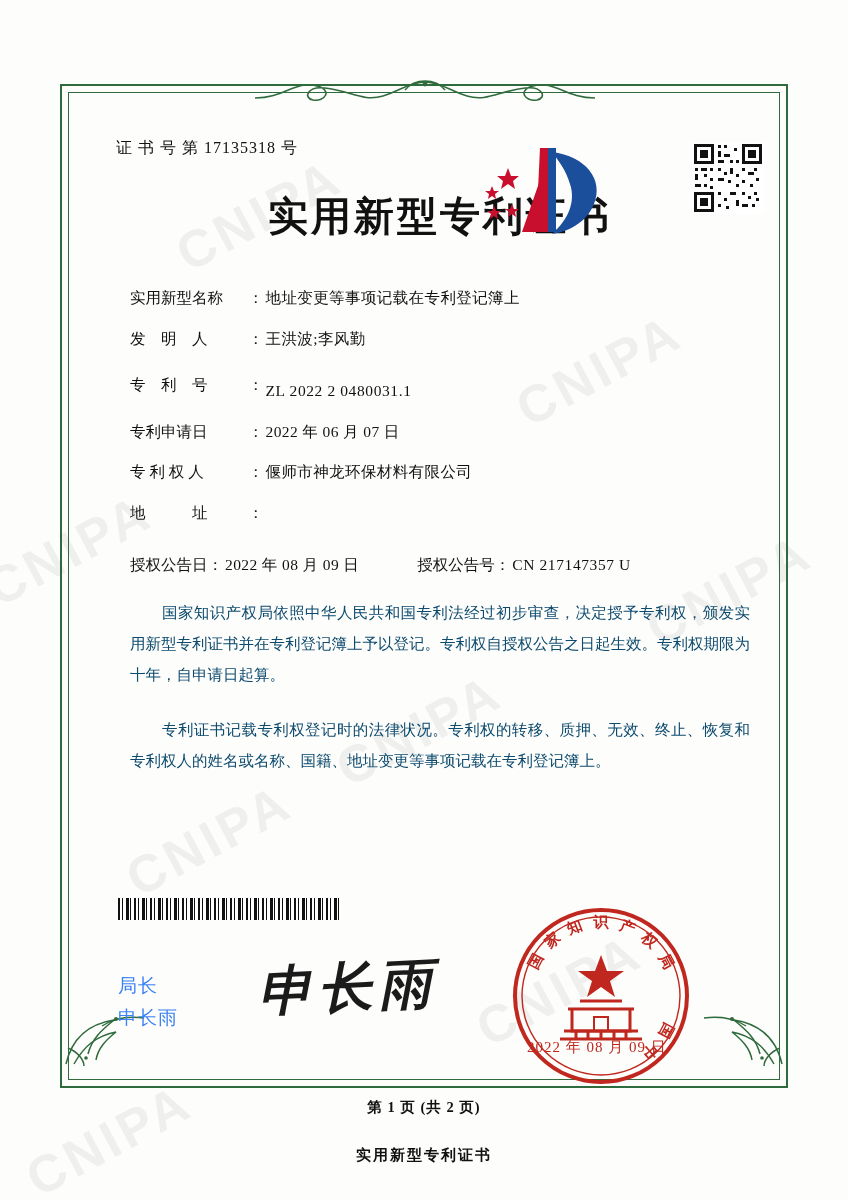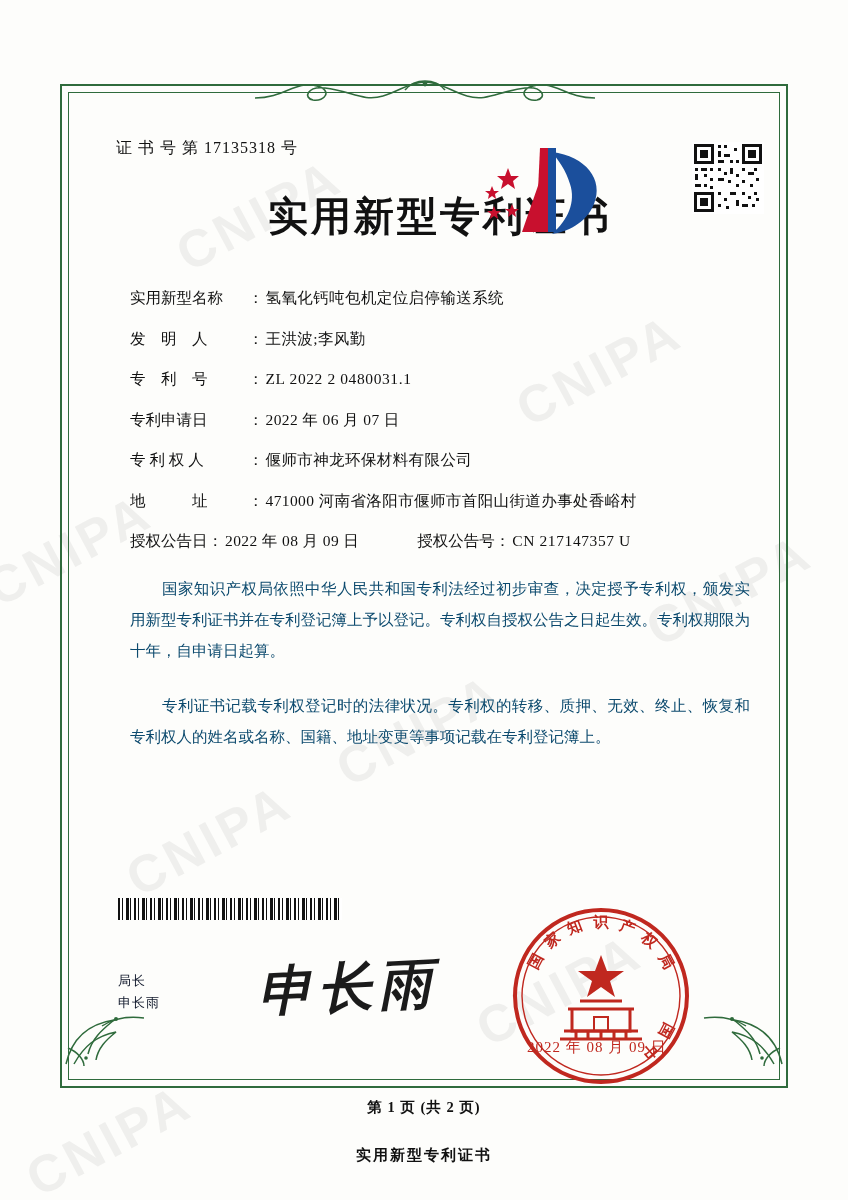--- a/index.html
+++ b/index.html
@@ -113,21 +113,21 @@
     padding-left: 14px;
   }
   .field-label {
     width: 118px;
     flex: 0 0 118px;
     letter-spacing: 0px;
     color: #111;
   }
   .field-sep { margin-right: 2px; }
   .field-value { color: #111; letter-spacing: 0.4px; }
-  .field-value.mono { font-family: "Liberation Serif", serif; letter-spacing: 0.6px; }
+  .field-value.mono { font-family: "Liberation Serif", serif; letter-spacing: 0.6px; margin-top: 12px; }
 
   .row-inline { display: flex; align-items: baseline; padding-left: 14px; margin-bottom: 22px; }
   .row-inline .pair2 { margin-left: 58px; display: flex; align-items: baseline; }
   .row-inline .lab { color: #111; font-family: Liberation Serif, serif; }
 
   .para {
     margin-top: 24px;
     font-size: 15.5px;
     line-height: 2.0;
     text-indent: 32px;
@@ -147,24 +147,24 @@
         #111 0px, #111 2px, #fff 2px, #fff 4px,
         #111 4px, #111 5px, #fff 5px, #fff 8px,
         #111 8px, #111 11px, #fff 11px, #fff 12px,
         #111 12px, #111 13px, #fff 13px, #fff 16px);
   }
 
   
   .sig-block {
     position: absolute;
     left: 118px; top: 970px;
-    font-size: 13px;
+    font-size: 19px;
     line-height: 1.7;
     letter-spacing: 1px;
-    color: #0f172a;
+    color: #3b82f6;
   }
   .sig-script {
     position: absolute;
     left: 258px; top: 952px;
     font-size: 54px;
     font-family: "Liberation Serif", "DejaVu Serif", serif;
     font-style: italic;
     font-weight: 700;
     color: #1b1b1b;
     letter-spacing: 6px;
@@ -343,21 +343,21 @@
       </svg>
     </div>
 
     <div class="title">实用新型专利证书</div>
 
     <div class="fields">
 
       <div class="field-row">
         <span class="field-label">实用新型名称</span>
         <span class="field-sep">：</span>
-        <span class="field-value">氢氧化钙吨包机定位启停输送系统</span>
+        <span class="field-value">地址变更等事项记载在专利登记簿上</span>
       </div>
 
       <div class="field-row">
         <span class="field-label">发　明　人</span>
         <span class="field-sep">：</span>
         <span class="field-value">王洪波;李风勤</span>
       </div>
 
       <div class="field-row">
         <span class="field-label">专　利　号</span>
@@ -373,21 +373,20 @@
 
       <div class="field-row">
         <span class="field-label">专 利 权 人</span>
         <span class="field-sep">：</span>
         <span class="field-value">偃师市神龙环保材料有限公司</span>
       </div>
 
       <div class="field-row">
         <span class="field-label">地　　　址</span>
         <span class="field-sep">：</span>
-        <span class="field-value">471000 河南省洛阳市偃师市首阳山街道办事处香峪村</span>
       </div>
 
       <div class="row-inline">
         <span class="lab">授权公告日</span>
         <span class="field-sep">：</span>
         <span class="field-value">2022 年 08 月 09 日</span>
         <span class="pair2">
           <span class="lab">授权公告号</span>
           <span class="field-sep">：</span>
           <span class="field-value mono">CN 217147357 U</span>

